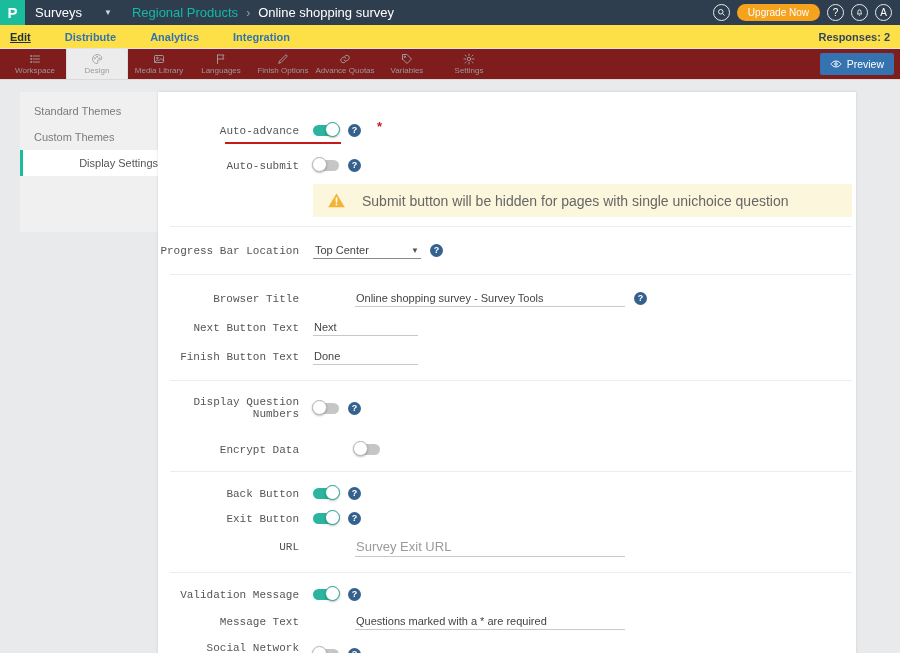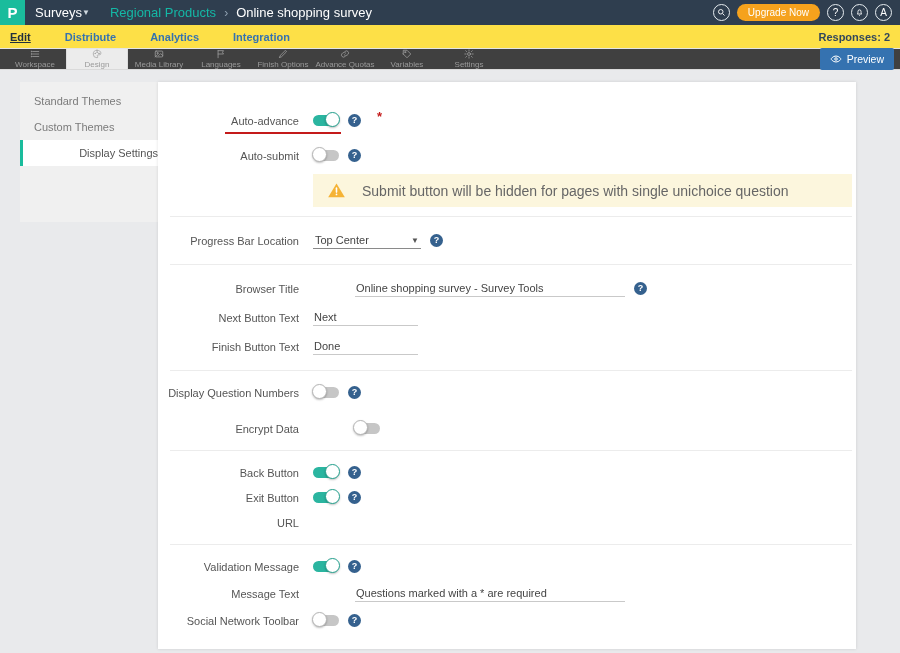--- a/index.html
+++ b/index.html
@@ -3,21 +3,21 @@
 <meta charset="utf-8">
 <style>
   * { margin:0; padding:0; box-sizing:border-box; }
   html,body { width:900px; height:653px; overflow:hidden; background:#e9eaec;
               font-family:"Liberation Sans", sans-serif; }
 
   
   .topbar { height:25px; background:#2f3e4f; display:flex; align-items:center; }
   .logo { width:25px; height:25px; background:#1abc9c; color:#fff; font-weight:bold;
           font-size:15px; display:flex; align-items:center; justify-content:center; }
-  .product-menu { color:#fff; font-size:13px; margin-left:10px; display:flex; align-items:center; gap:0; cursor:pointer;}
+  .product-menu { color:#fff; font-size:13px; margin-left:10px; display:flex; align-items:center; gap:22px; cursor:pointer;}
   .caret { font-size:8px; color:#cfd8df; }
   .breadcrumb { margin-left:20px; font-size:13px; display:flex; align-items:center; gap:8px; }
   .bc-parent { color:#14b8a6; cursor:pointer; }
   .bc-sep { color:#8fa0b0; font-size:12px; }
   .bc-current { color:#fff; }
   .topbar-right { margin-left:auto; display:flex; align-items:center; gap:7px; padding-right:8px; }
   .icon-circle { width:17px; height:17px; border:1px solid #e6ecf0; border-radius:50%;
                  display:flex; align-items:center; justify-content:center; color:#fff;
                  font-size:10px; cursor:pointer; }
   .icon-circle svg { width:9px; height:9px; stroke:#fff; fill:none; stroke-width:2.4; }
@@ -25,21 +25,21 @@
              border-radius:10px; cursor:pointer; font-family:inherit; }
 
   
   .navrow { height:23px; background:#fde047; display:flex; align-items:center; padding:0 10px;
             font-size:11px; gap:34px;font-weight:bold; }
   .nav-item { color:#3572b0; cursor:pointer; }
   .nav-item.active { color:#22303d; text-decoration:underline; }
   .responses { margin-left:auto; color:#33475b; font-size:11px; }
 
   
-  .toolbar { height:22px; background:#404040; border-top:1px solid #e4e4e4;
+  .toolbar { height:32px; background:#7f1d1d; border-top:1px solid #e4e4e4;
              border-bottom:1px solid #dadada; display:flex; align-items:stretch; padding-left:4px; }
   .tool { width:62px; display:flex; flex-direction:column; align-items:center;
           justify-content:center; gap:1px; cursor:pointer; }
   .tool svg { width:12px; height:12px; stroke:#a3a3a3; fill:none; stroke-width:1.8;
               stroke-linecap:round; stroke-linejoin:round; }
   .tool .tlabel { font-size:8px; color:#9a9a9a; white-space:nowrap; }
   .tool.active { background:#ececec; border-left:1px solid #ddd; border-right:1px solid #ddd; }
   .toolbar-right { margin-left:auto; display:flex; align-items:center; gap:7px; padding-right:6px; }
   .url-box { display:flex; align-items:center; border:1px solid #d5d5d5; background:#fff;
              height:20px; width:172px; padding:0 5px; gap:3px; }
@@ -56,21 +56,21 @@
   .sidebar { width:138px; background:#f0f0f0; height:140px; padding-top:6px; flex-shrink:0; }
   .side-item { height:26px; line-height:26px; padding-left:14px; font-size:11px; color:#7b7b7b;
                cursor:pointer; }
   .side-item.active { background:#fff; border-left:3px solid #1abc9c; padding-left:11px; color:#555;text-align:right; }
 
   .panel { flex:1; background:#fff; min-height:553px; position:relative;
            box-shadow:0 0 3px rgba(0,0,0,0.12); padding:26px 0 16px 0; }
 
   .frow { display:flex; align-items:center; padding:6px 0; position:relative; min-height:25px; }
   .flabel { width:141px; text-align:right; margin-right:14px; font-size:11px; color:#555;
-            flex-shrink:0; }
+            flex-shrink:0;font-family:Liberation Mono, monospace; }
 
   .toggle { width:26px; height:11px; border-radius:6px; background:#c6c6c6; position:relative;
             display:inline-block; cursor:pointer; flex-shrink:0; }
   .toggle .knob { width:15px; height:15px; border-radius:50%; background:#fff;
                   border:1px solid #b5b5b5; position:absolute; top:-3px; left:-1px;
                   box-shadow:0 1px 2px rgba(0,0,0,.25); transition:left .1s; }
   .toggle.on { background:#2bb5a0; }
   .toggle.on .knob { left:12px; border-color:#24a18e; }
 
   .help { width:13px; height:13px; border-radius:50%; background:#35618e; color:#fff;
@@ -308,20 +308,21 @@
     <div class="frow">
       <span class="flabel">Exit Button</span>
       <span class="toggle on">
           <span class="knob"></span>
         </span>
       <span class="help">?</span>
     </div>
 
     <div class="frow">
       <span class="flabel">URL</span>
+      <input class="uinput w-wide big-ph" placeholder="Survey Exit URL" style="">
     </div>
 
     <div class="divider"></div>
 
     <div class="frow">
       <span class="flabel">Validation Message</span>
       <span class="toggle on">
           <span class="knob"></span>
         </span>
       <span class="help">?</span>

